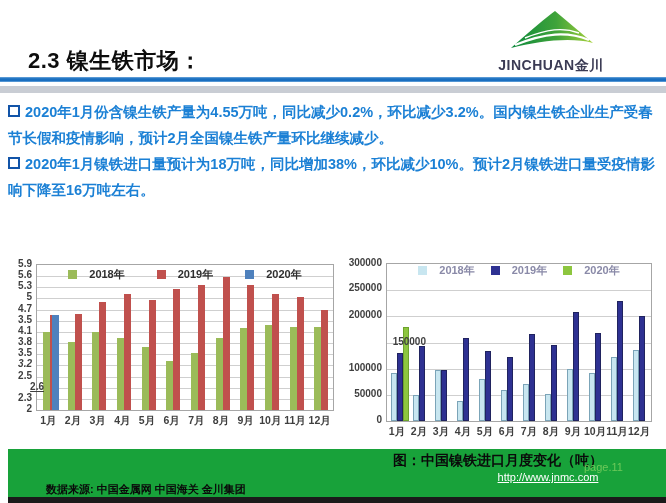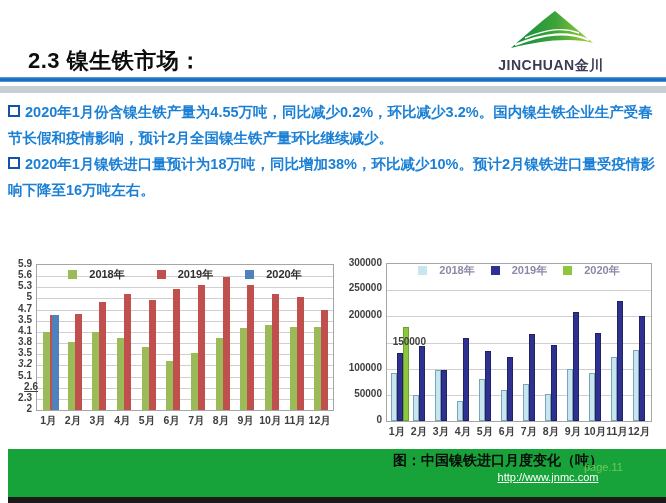--- a/index.html
+++ b/index.html
@@ -121,22 +121,22 @@
             <span style="color: rgb(48, 48, 48);">2019年</span>
           </div>
           <div class="legend-item">
             <div class="legend-swatch" style="background: rgb(79, 129, 189);"></div>
             <span style="color: rgb(48, 48, 48);">2020年</span>
           </div>
         </div>
       </div>
   <div class="ylabel" style="left: 0px; width: 26px; top: 148px;">2</div>
       <div class="ylabel" style="left: 0px; width: 26px; top: 136.846px;">2.3</div>
-      <div class="ylabel" style="left: 6px; width: 26px; top: 125.692px; text-decoration: underline;">2.6</div>
-      <div class="ylabel" style="left: 0px; width: 26px; top: 114.538px;">5.1</div>
+      <div class="ylabel" style="left: 12px; width: 26px; top: 125.692px; text-decoration: underline;">2.6</div>
+      <div class="ylabel" style="left: 0px; width: 26px; top: 114.538px;">2.5</div>
       <div class="ylabel" style="left: 0px; width: 26px; top: 103.385px; font-style: italic;">3.2</div>
       <div class="ylabel" style="left: 0px; width: 26px; top: 92.2308px;">3.5</div>
       <div class="ylabel" style="left: 0px; width: 26px; top: 81.0769px;">3.8</div>
       <div class="ylabel" style="left: 0px; width: 26px; top: 69.9231px;">4.1</div>
       <div class="ylabel" style="left: 0px; width: 26px; top: 58.7692px;">3.5</div>
       <div class="ylabel" style="left: 0px; width: 26px; top: 47.6154px;">4.7</div>
       <div class="ylabel" style="left: 0px; width: 26px; top: 36.4615px;">5</div>
       <div class="ylabel" style="left: 0px; width: 26px; top: 25.3077px;">5.3</div>
       <div class="ylabel" style="left: 0px; width: 26px; top: 14.1538px;">5.6</div>
       <div class="ylabel" style="left: 0px; width: 26px; top: 3px;">5.9</div>
@@ -218,15 +218,16 @@
       <div class="xlabel" style="left: 218px; width: 22px; top: 170px;">9月</div>
       <div class="xlabel" style="left: 240px; width: 22px; top: 170px;">10月</div>
       <div class="xlabel" style="left: 262px; width: 22px; top: 170px;">11月</div>
       <div class="xlabel" style="left: 284px; width: 22px; top: 170px;">12月</div>
     </div>
 
   <div class="green-band"></div>
   <div class="caption-right">图：中国镍铁进口月度变化（吨）</div>
   <div class="page-label">page.11</div>
   <div class="site-url">http://www.jnmc.com</div>
+  <div class="data-source">数据来源: 中国金属网  中国海关  金川集团</div>
   <div class="bottom-strip"></div>
 
 </div>
 
 </body></html>

